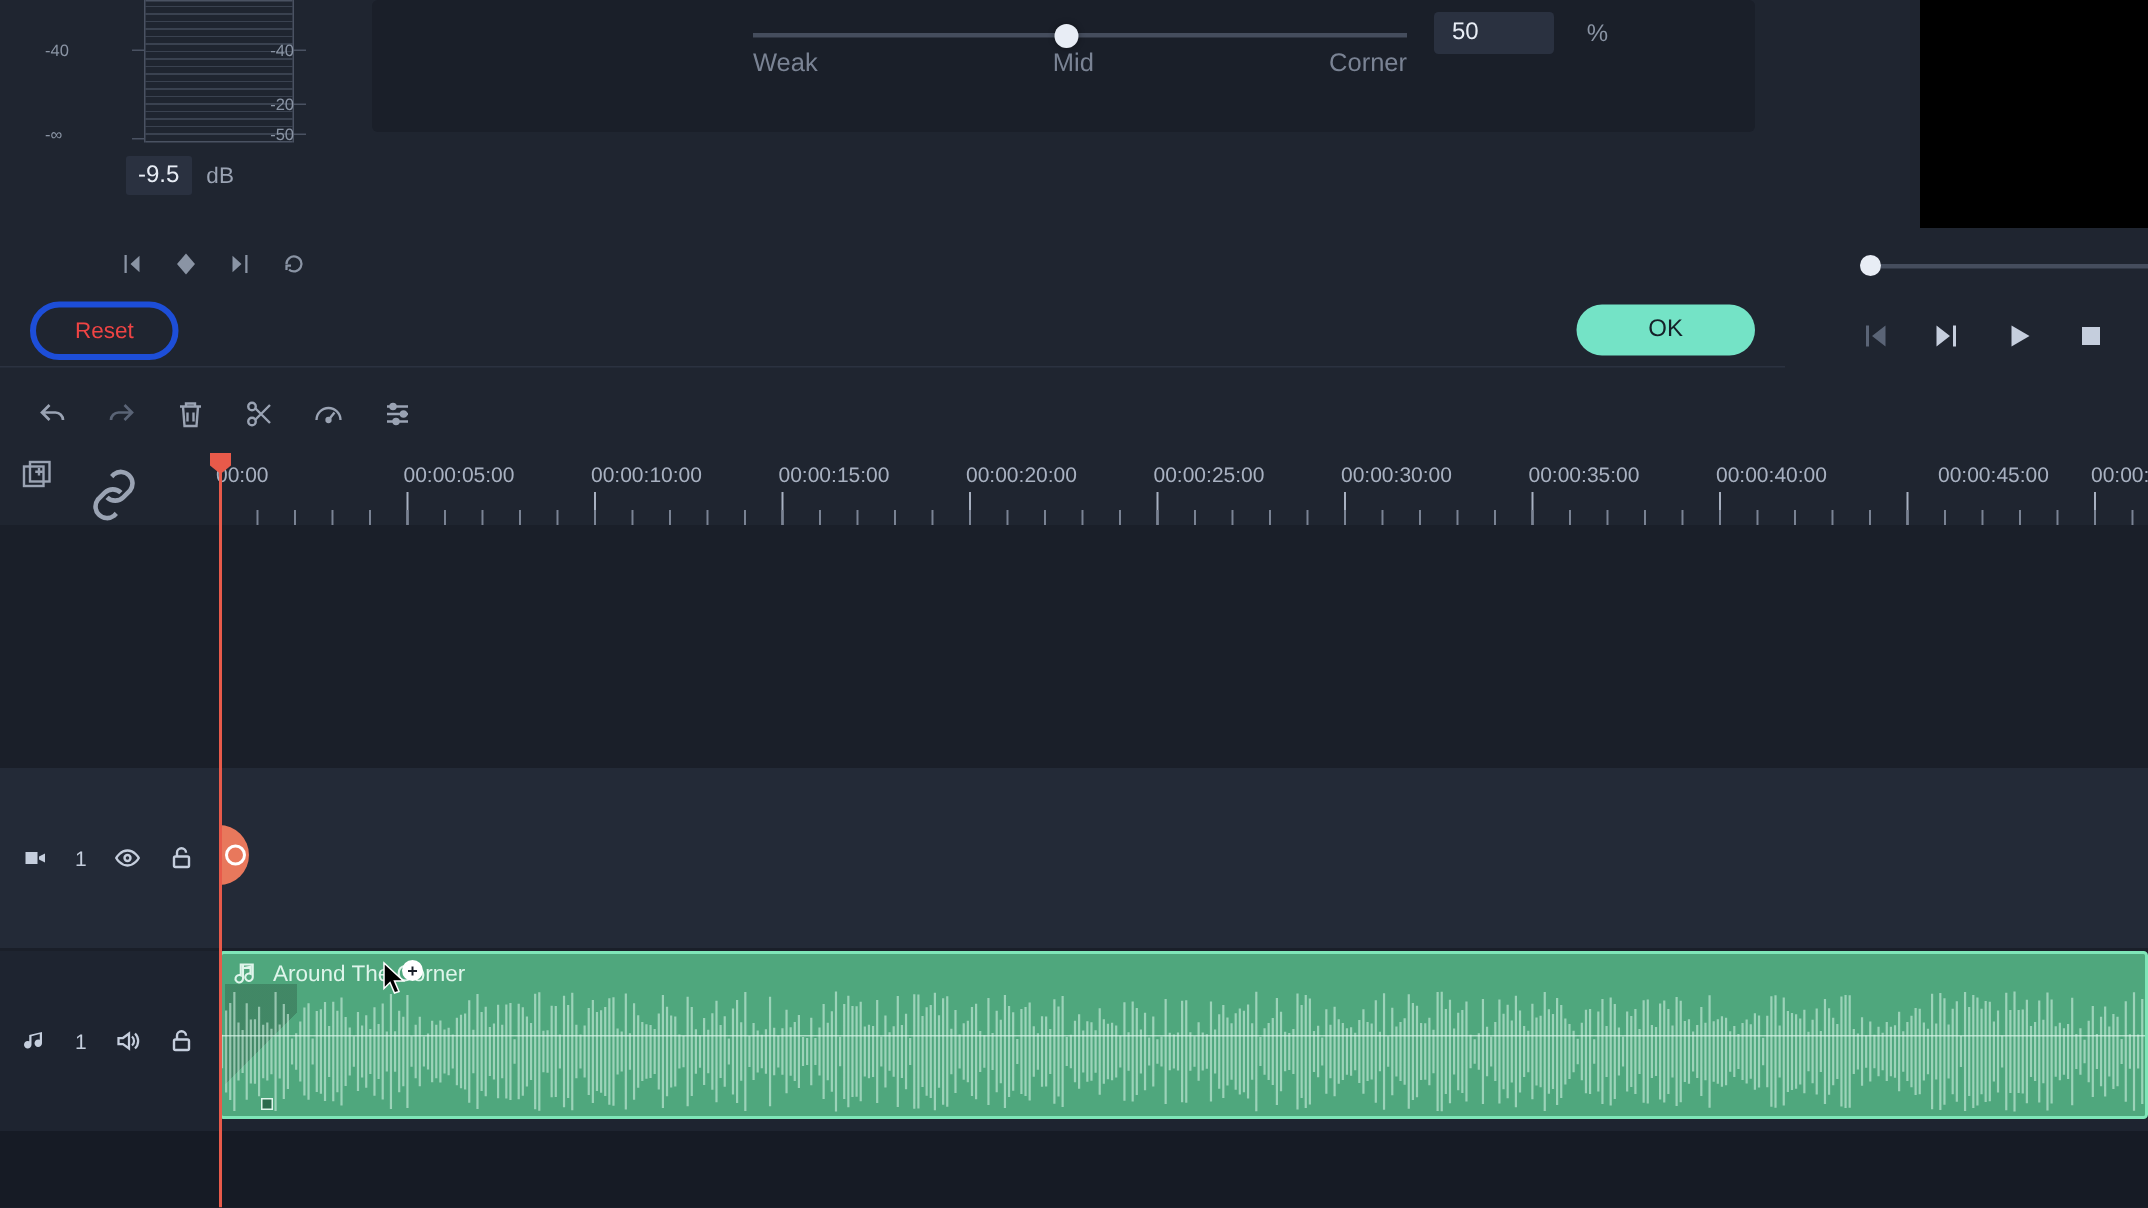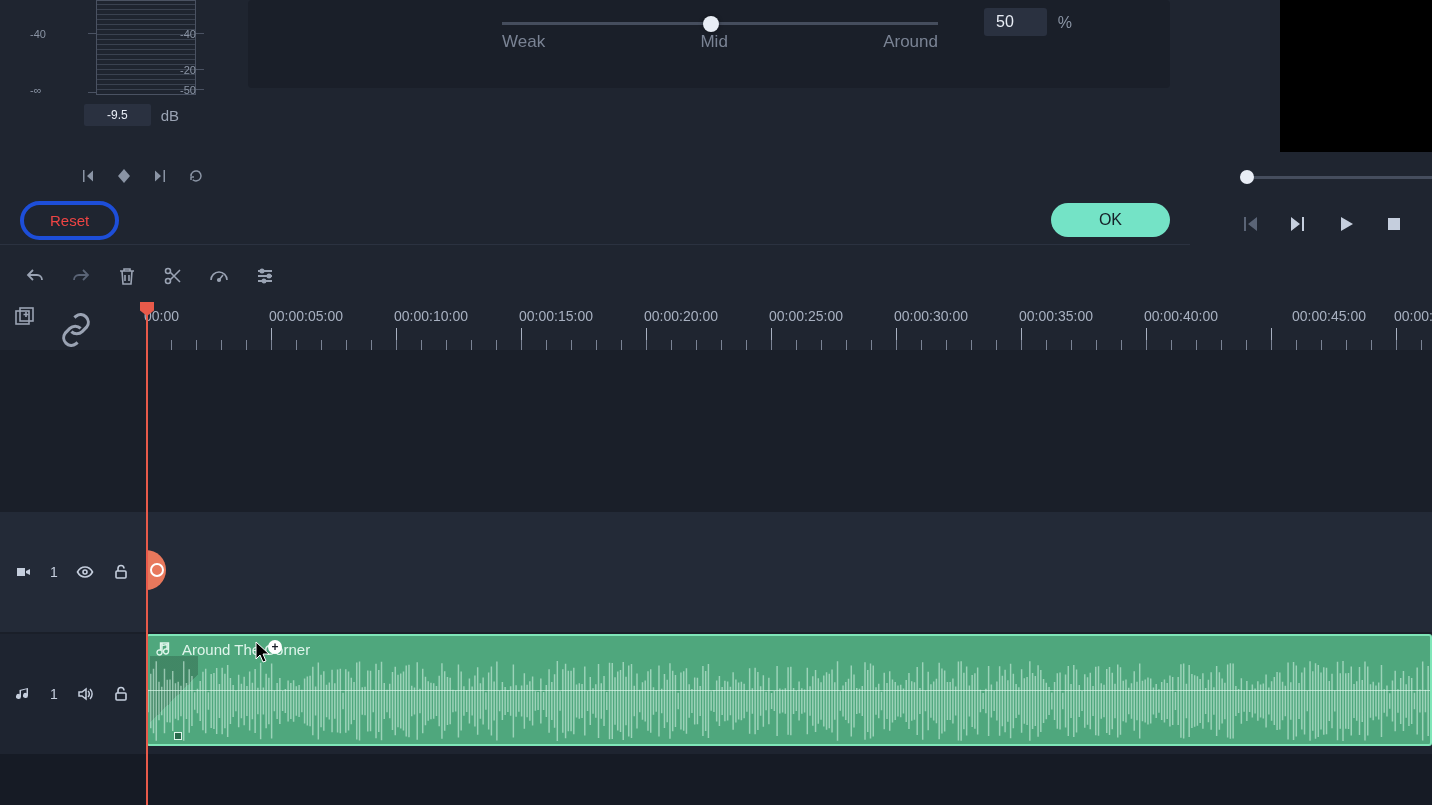--- a/index.html
+++ b/index.html
@@ -14,32 +14,32 @@
   .scale-tick-right { position: absolute; right: 0; font-size: 11px; color: #8a94a4; }
   .meter-ruler { position: absolute; left: 66px; top: 0; width: 100px; height: 95px;
     background: repeating-linear-gradient(to bottom, transparent 0 4px, #3a4250 4px 5px);
     border-left: 1px solid #4a5262; border-right: 1px solid #4a5262; }
   .meter-ruler::before { content:""; position:absolute; left:0; right:0; top:0; height:1px; background:#4a5262;}
   .meter-ruler::after  { content:""; position:absolute; left:0; right:0; bottom:0; height:1px; background:#4a5262;}
   .meter-major-left  { position:absolute; left:58px;  width:8px; height:1px; background:#4a5262; }
   .meter-major-right { position:absolute; left:166px; width:8px; height:1px; background:#4a5262; }
 
   .db-readout { position: absolute; left: 84px; top: 104px; display: flex; align-items: center; gap: 10px; }
-  .db-value { background: #2a3140; padding: 4px 23px; border-radius: 2px; font-size: 12px; color: #e8edf5; }
+  .db-value { background: #2a3140; padding: 4px 8px; border-radius: 2px; font-size: 16px; color: #e8edf5; }
   .db-unit { font-size: 15px; color: #9aa3b3; }
 
   .keyframe-row { position: absolute; left: 80px; top: 168px; display: flex; gap: 20px; align-items: center; }
   .kf-icon { width: 16px; height: 16px; color: #8a94a4; cursor: pointer; }
   .kf-icon svg { width: 100%; height: 100%; }
 
   .slider-panel { position: absolute; left: 248px; top: 0; width: 922px; height: 88px; background: #1a1f29; border-radius: 4px; }
   .slider-track { position: absolute; left: 254px; right: 232px; top: 22px; height: 3px; background: #454d5d; }
   .slider-thumb { position: absolute; top: 16px; width: 16px; height: 16px; border-radius: 50%; background: #e8edf5; box-shadow: 0 0 4px rgba(0,0,0,.4); cursor: grab; }
   .slider-labels { position: absolute; left: 254px; right: 232px; top: 32px; display: flex; justify-content: space-between; font-size: 17px; color: #7a8394; }
-  .pct-box { position:absolute; right:123px; top:8px; width:63px; height:28px; background:#2a3140; display:flex; align-items:center; padding-left:12px; font-size:16px; color:#e8edf5; border-radius:3px; }
+  .pct-box { position:absolute; right:134px; top:8px; width:80px; height:28px; background:#2a3140; display:flex; align-items:center; padding-left:12px; font-size:16px; color:#e8edf5; border-radius:3px; }
   .pct-sign { position:absolute; right:98px; top:14px; font-size:16px; color:#8a94a4; }
 
   
   .btn-bar { position: absolute; left: 0; top: 196px; right: 242px; height: 48px; display: flex; align-items: center; padding: 0 20px; }
   .btn-reset { background: transparent; border: 4px solid #1d4ed8; color: #ef4444; padding: 7px 26px; border-radius: 22px; font-size: 15px; cursor: pointer; }
   .btn-bar-spacer { flex: 1; }
   .btn-ok { background: #74e3c6; border: none; color: #152028; padding: 8px 48px; border-radius: 22px; font-size: 16px; font-weight: 500; cursor: pointer; }
 
   
   .preview-pane { position:absolute; right:0; top:0; width:152px; height:152px; background:#000; }
@@ -154,21 +154,21 @@
           </svg></span>
     </div>
   </div>
 
   <div class="slider-panel">
     <div class="slider-track"></div>
     <div class="slider-thumb" style="left:calc(254px + (100% - 254px - 232px) * .48 - 8px)"></div>
     <div class="slider-labels">
       <span>Weak</span>
       <span>Mid</span>
-      <span>Around</span>
+      <span>Corner</span>
     </div>
     <div class="pct-box">50</div>
     <div class="pct-sign">%</div>
   </div>
 </div>
 
 <div class="btn-bar">
   <button class="btn-reset">Reset</button>
   <div class="btn-bar-spacer"></div>
   <button class="btn-ok">OK</button>

